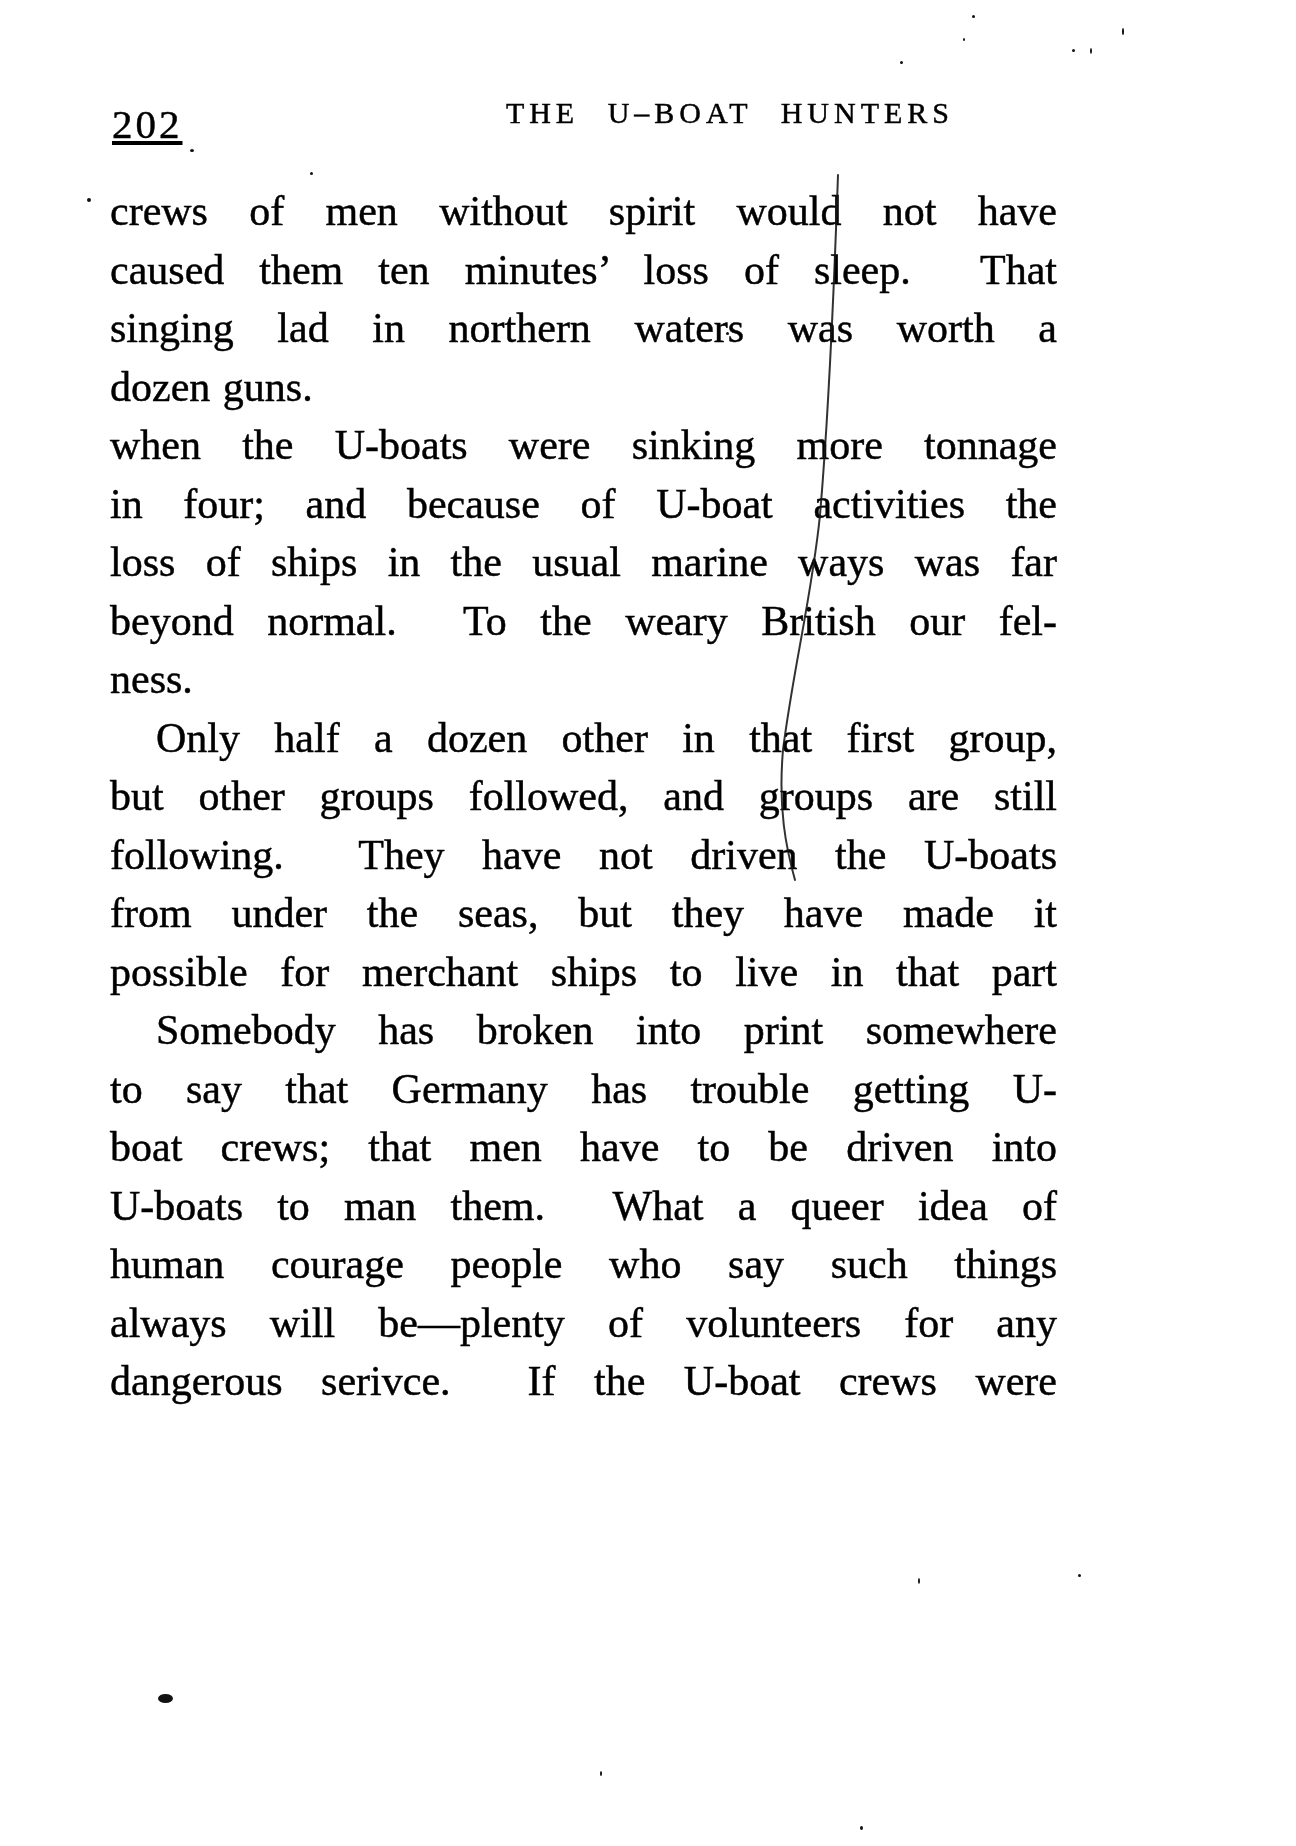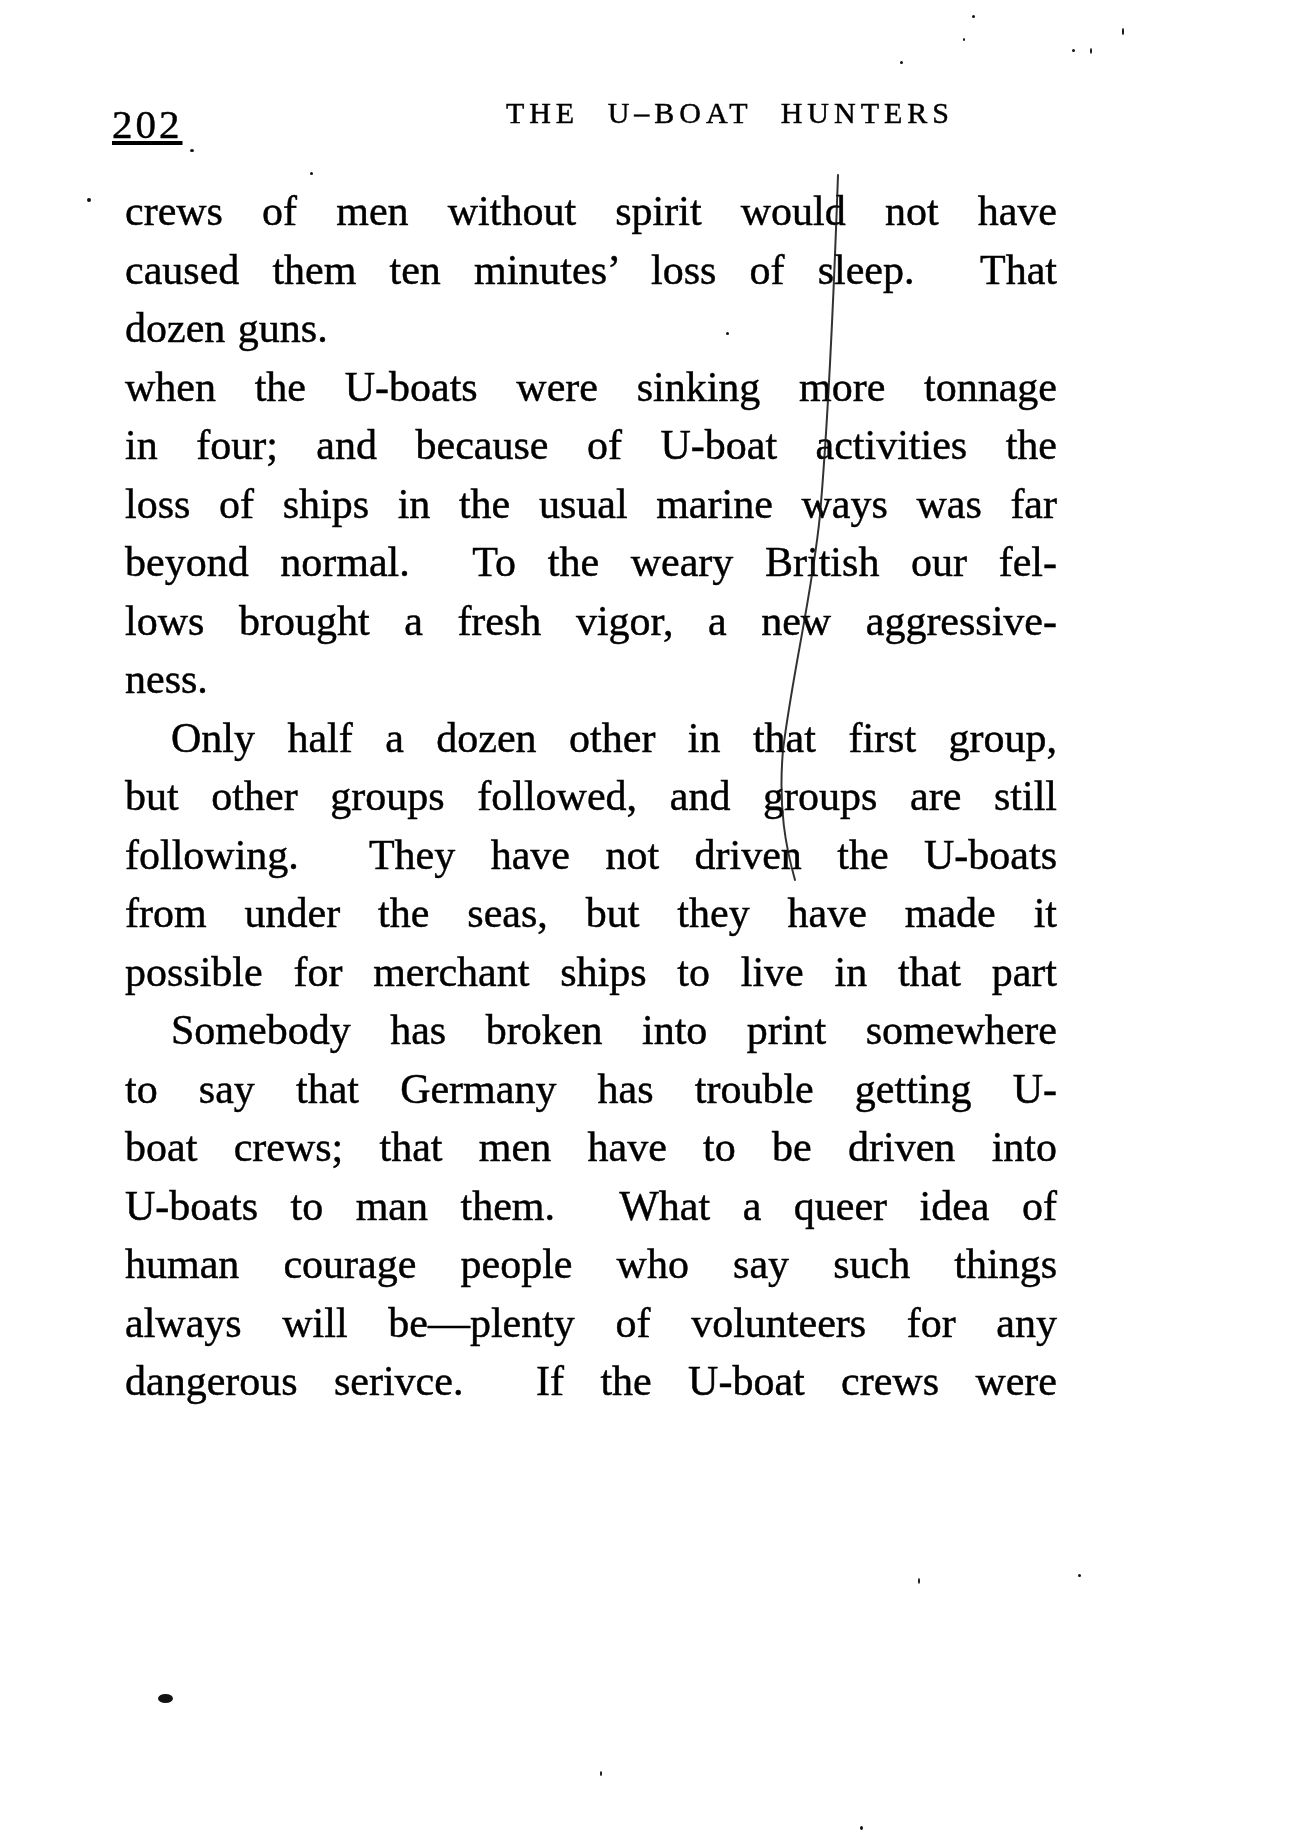--- a/index.html
+++ b/index.html
@@ -41,21 +41,20 @@
     width: 947px;
     font-size: 42px;
     word-spacing: 2px;
   }
   .line {
     height: 58.5px;
     line-height: 58.5px;
     white-space: nowrap;
     text-align: justify;
     text-align-last: justify;
-    margin-left: 15px;
   }
   .line.indent { padding-left: 46px; }
   .line.last { text-align-last: left; }
   .artifact-layer {
     position: absolute;
     left: 0; top: 0;
     pointer-events: none;
   }
   .scratch {
     fill: none;
@@ -74,27 +73,27 @@
 <body>
 
 <div class="page">
 
   <div class="page-number">202</div>
   <div class="running-title">THE U–BOAT HUNTERS</div>
 
   <div class="body-text">
     <div class="line">crews of men without spirit would not have</div>
     <div class="line">caused them ten minutes’ loss of sleep.&nbsp; That</div>
+    <div class="line">singing lad in northern waters was worth a</div>
     <div class="line last">dozen guns.</div>
 
     <div class="line">when the U-boats were sinking more tonnage</div>
     <div class="line">in four; and because of U-boat activities the</div>
     <div class="line">loss of ships in the usual marine ways was far</div>
     <div class="line">beyond normal.&nbsp; To the weary British our fel-</div>
-    <div class="line">lows brought a fresh vigor, a new aggressive-</div>
     <div class="line last">ness.</div>
 
     <div class="line indent">Only half a dozen other in that first group,</div>
     <div class="line">but other groups followed, and groups are still</div>
     <div class="line">following.&nbsp; They have not driven the U-boats</div>
     <div class="line">from under the seas, but they have made it</div>
     <div class="line">possible for merchant ships to live in that part</div>
 
     <div class="line indent">Somebody has broken into print somewhere</div>
     <div class="line">to say that Germany has trouble getting U-</div>

